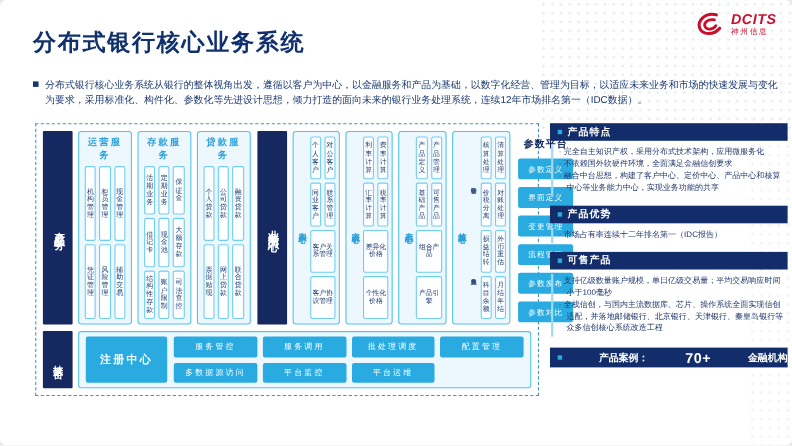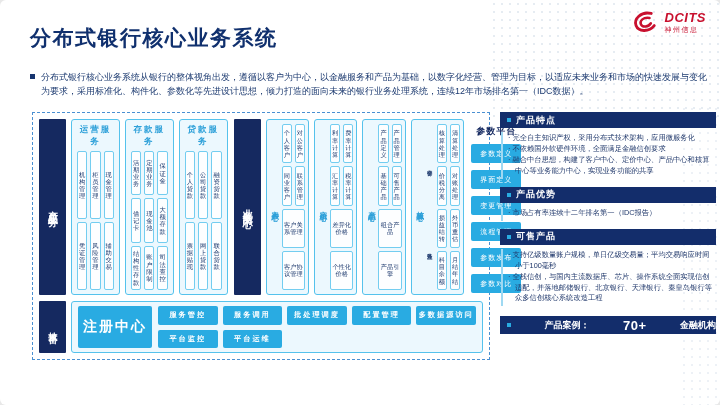--- a/index.html
+++ b/index.html
@@ -50,23 +50,23 @@
                color:#2da0d9; font-weight:bold; font-size:7.5px; letter-spacing:1px; }
   .cap-sub { flex:0 0 8px; display:flex; flex-direction:column; justify-content:space-around; align-items:center; }
   .cap-sub div { writing-mode:vertical-lr; text-orientation:upright; font-size:5.5px; color:#1e3a6e; letter-spacing:0; }
   .cap-grid { flex:1; display:grid; grid-template-columns:1fr 1fr; gap:3px; grid-auto-rows:1fr; }
   .cap-grid.span-last > div:nth-child(5), .cap-grid.span-last > div:nth-child(6) { grid-column:1 / -1; }
   .cap-grid .box { font-size:6.2px; }
 
   
   .band3 { flex:0 0 52px; }
   .tech-wrap { flex:1; border:1px solid #55c2ec; background:#ecf8fe; border-radius:3px; padding:4px 6px; display:flex; gap:6px; }
-  .registry { flex:0 0 74px; background:#29abe2; color:#fff; font-weight:bold; font-size:14px; letter-spacing:2px;
+  .registry { flex:0 0 74px; background:#29abe2; color:#fff; font-weight:bold; font-size:10px; letter-spacing:2px;
               display:flex; align-items:center; justify-content:center; border-radius:2px; }
-  .tech-grid { flex:1; display:grid; grid-template-columns:repeat(5,1fr); gap:5px;font-weight:bold; }
+  .tech-grid { flex:1; display:grid; grid-template-columns:repeat(4,1fr); gap:5px; }
   .tech-grid .tbox { background:#29abe2; color:#fff; font-size:7.2px; letter-spacing:2px; display:flex; align-items:center; justify-content:center; border-radius:2px; }
 
   
   .param { flex:0 0 52px; display:flex; flex-direction:column; padding:2px 1px; }
   .param-title { text-align:center; color:#152960; font-weight:bold; font-size:9px; letter-spacing:1px; padding:4px 0 6px; }
   .param-items { flex:1; display:flex; flex-direction:column; gap:7px; }
   .param-items .pbox { flex:1; background:#29abe2; color:#fff; font-size:7px; letter-spacing:1px; display:flex; align-items:center; justify-content:center; border-radius:2px; }
 
   
   .panel { position:absolute; left:500px; top:112px; width:216px; display:flex; flex-direction:column; }

